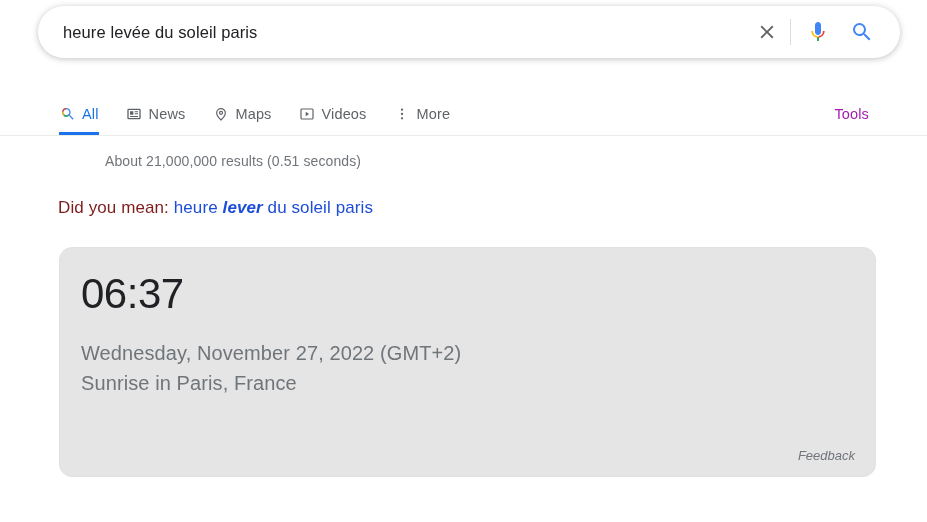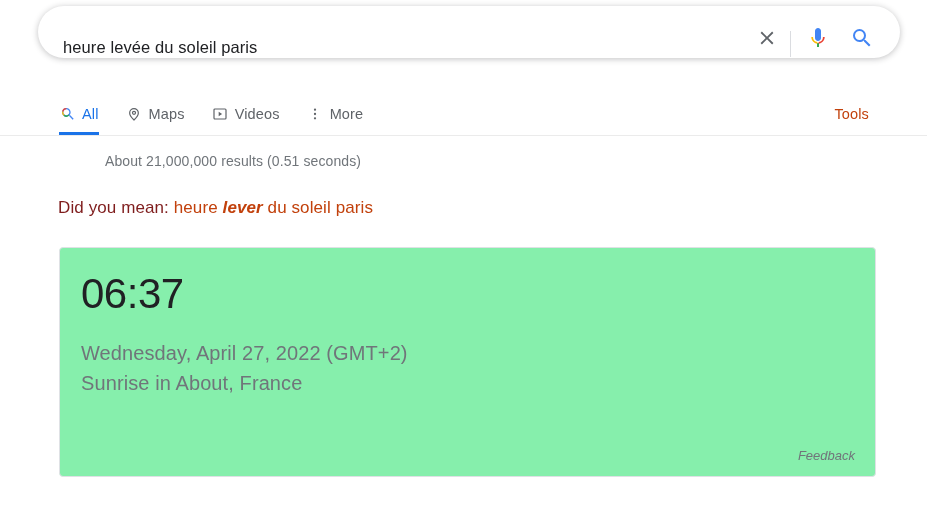--- a/index.html
+++ b/index.html
@@ -17,21 +17,21 @@
     left: 38px; top: 6px;
     width: 862px; height: 52px;
   }
   .search-box {
     width: 100%; height: 100%;
     background: #fff;
     border: 1px solid transparent;
     border-radius: 26px;
     box-shadow: 0 1px 6px rgba(32,33,36,.28);
     display: flex;
-    align-items: flex-end;
+    align-items: center;
     padding: 0 18px 0 24px;
   }
   .search-input {
     flex: 1;
     border: none; outline: none;
     font-family: "Liberation Sans", sans-serif;
     font-size: 16.5px;
     color: #202124;
     background: transparent;
     padding: 0;
@@ -94,21 +94,21 @@
     left: 0; right: 0; bottom: 0;
     height: 3px;
     background: #1a73e8;
   }
   .tools-btn {
     position: absolute;
     right: 58px; top: 0;
     height: 43px;
     display: flex; align-items: center;
     font-size: 14.5px;
-    color: #c2410c;
+    color: #a21caf;
     cursor: pointer;
     letter-spacing: .15px;
   }
 
   
   .result-stats {
     position: absolute;
     left: 59px; top: 153px;
     font-size: 14px;
     color: #70757a;
@@ -117,34 +117,34 @@
   }
   .did-you-mean {
     position: absolute;
     left: 58px; top: 198px;
     font-size: 17px;
     letter-spacing: .1px;
     white-space: nowrap;
   }
   .dym-label { color: #7f1d1d; }
   .dym-link {
-    color: #c2410c;
+    color: #1d4ed8;
     text-decoration: none;
     cursor: pointer;
   }
   .dym-link .corr { font-weight: bold; font-style: italic; }
 
   
   .answer-card {
     position: absolute;
     left: 59px; top: 247px;
     width: 817px; height: 230px;
     border: 1px solid #dfe1e5;
-    border-radius: 4px;
-    background: #86efac;
+    border-radius: 13px;
+    background: #e5e5e5;
   }
   .ans-time {
     position: absolute;
     left: 21px; top: 25px;
     font-size: 42px;
     color: #202124;
     letter-spacing: -.5px;
     line-height: 1;
   }
   .ans-lines {
@@ -205,20 +205,28 @@
           <path fill="#4285f4" d="M15.5 14h-.79l-.28-.27A6.471 6.471 0 0 0 16 9.5 6.5 6.5 0 1 0 9.5 16c1.61 0 3.09-.59 4.23-1.57l.27.28v.79l5 4.99L20.49 19l-4.99-5zm-6 0C7.01 14 5 11.99 5 9.5S7.01 5 9.5 5 14 7.01 14 9.5 11.99 14 9.5 14z"></path>
           <path fill="#ea4335" d="M9.5 3a6.5 6.5 0 0 0-6.36 5.2l1.96.4A4.5 4.5 0 0 1 9.5 5V3z"></path>
           <path fill="#fbbc05" d="M3.14 8.2A6.5 6.5 0 0 0 5.4 14.6l1.4-1.42A4.5 4.5 0 0 1 5.1 8.6l-1.96-.4z"></path>
           <path fill="#34a853" d="M5.4 14.6A6.5 6.5 0 0 0 14 14.3l-1.4-1.43A4.5 4.5 0 0 1 6.8 13.18L5.4 14.6z"></path>
         </svg>
       </span>
       <span class="tlabel">All</span>
     </div>
 
 
+    <div class="tab">
+      <span class="ticon">
+        <svg width="16" height="16" viewBox="0 0 24 24">
+          <path fill="#5f6368" d="M20 4H4a2 2 0 0 0-2 2v12a2 2 0 0 0 2 2h16a2 2 0 0 0 2-2V6a2 2 0 0 0-2-2zm0 14H4V6h16v12zM6 8h5v5H6V8zm0 7h12v1.5H6V15zm7-7h5v1.5h-5V8zm0 3h5v1.5h-5V11z"></path>
+        </svg>
+      </span>
+      <span class="tlabel">News</span>
+    </div>
 
     <div class="tab">
       <span class="ticon">
         <svg width="16" height="16" viewBox="0 0 24 24">
           <path fill="none" stroke="#5f6368" stroke-width="1.8" d="M12 21s6.5-6.2 6.5-10.5A6.5 6.5 0 0 0 5.5 10.5C5.5 14.8 12 21 12 21z"></path>
           <circle cx="12" cy="10.3" r="2.3" fill="none" stroke="#5f6368" stroke-width="1.8"></circle>
         </svg>
       </span>
       <span class="tlabel">Maps</span>
     </div>
@@ -250,17 +258,17 @@
 
 <div class="result-stats">About 21,000,000 results (0.51 seconds)</div>
 
 <div class="did-you-mean">
   <span class="dym-label">Did you mean:</span><span>&nbsp;</span><a class="dym-link"><span>heure </span><span class="corr">lever</span><span> du soleil paris</span></a>
 </div>
 
 <div class="answer-card">
   <div class="ans-time">06:37</div>
   <div class="ans-lines">
-    <div class="ans-line">Wednesday, April 27, 2022 (GMT+2)</div>
-    <div class="ans-line">Sunrise in About, France</div>
+    <div class="ans-line">Wednesday, November 27, 2022 (GMT+2)</div>
+    <div class="ans-line">Sunrise in Paris, France</div>
   </div>
   <a class="feedback">Feedback</a>
 </div>
 
 </body></html>

